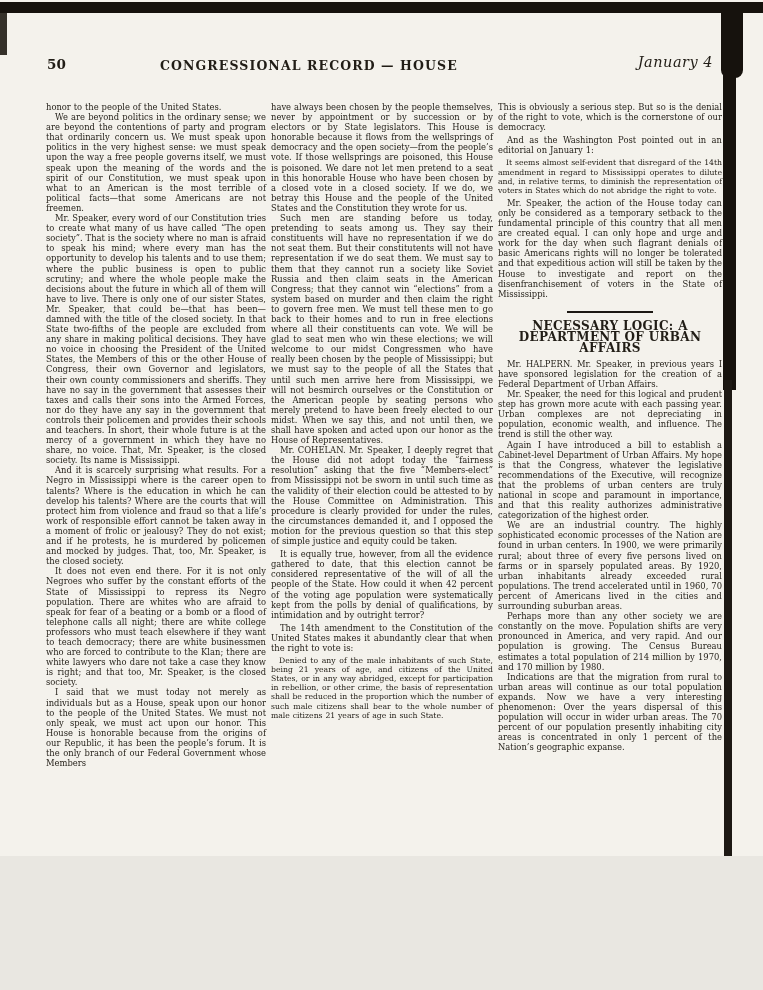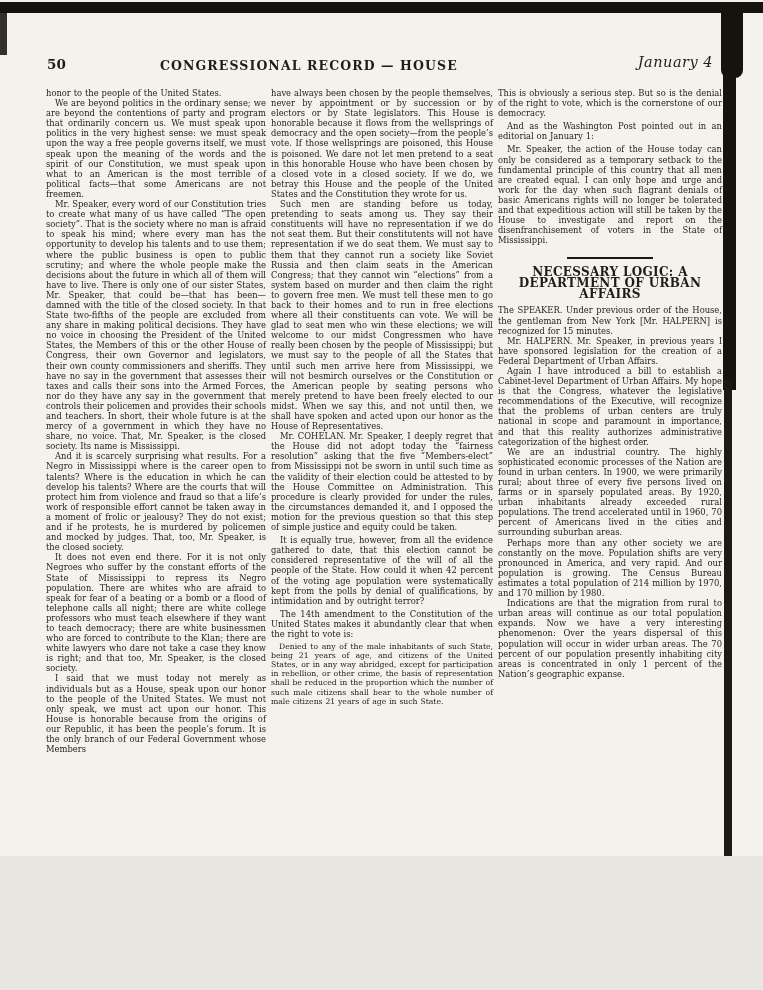--- a/index.html
+++ b/index.html
@@ -13,21 +13,21 @@
   .leftnotch{position:absolute;left:0;top:13px;width:7px;height:42px;background:#35312a;}
   .band-a{position:absolute;left:721px;top:8px;width:22px;height:70px;background:#16120d;border-bottom-left-radius:8px;border-bottom-right-radius:8px;}
   .band-b{position:absolute;left:723px;top:60px;width:13px;height:330px;background:#16120d;}
   .band-c{position:absolute;left:724px;top:380px;width:8px;height:610px;background:#1d1914;}
 
   .pgnum{position:absolute;left:47px;top:56px;font-size:13.5px;font-weight:bold;}
   .htitle{position:absolute;left:160px;top:58px;width:440px;text-align:left;
           font-size:12.5px;font-weight:bold;letter-spacing:1.1px;white-space:nowrap;}
   .hdate{position:absolute;right:50px;top:54px;font-size:14.5px;font-style:italic;letter-spacing:.5px;}
 
-  .col{position:absolute;top:88px;text-align:justify;
+  .col{position:absolute;top:102px;text-align:justify;
        font-size:8.4px;line-height:10.1px;letter-spacing:0;word-spacing:.2px;}
   .col-1{left:46px;width:220px;}
   .col-2{left:271px;width:222px;}
   .col-3{left:498px;width:224px;}
   .col p{margin:0;text-indent:9px;}
   .col p.cont{text-indent:0;}
   .col p.gap{margin-top:3px;}
   .col p.small{font-size:7.7px;line-height:9.1px;text-indent:8px;word-spacing:.4px;}
   .col p.heading{text-align:center;text-indent:0;font-weight:bold;font-size:12px;
                  letter-spacing:.3px;margin:8px 10px 5px;line-height:11px;}
@@ -59,23 +59,24 @@
       <p class=" cont">have always been chosen by the people themselves, never by appointment or by succession or by electors or by State legislators.  This House is honorable because it flows from the wellsprings of democracy and the open society—from the people’s vote.  If those wellsprings are poisoned, this House is poisoned.  We dare not let men pretend to a seat in this honorable House who have been chosen by a closed vote in a closed society.  If we do, we betray this House and the people of the United States and the Constitution they wrote for us.</p>
       <p class="">Such men are standing before us today, pretending to seats among us.  They say their constituents will have no representation if we do not seat them.  But their constitutents will not have representation if we do seat them.  We must say to them that they cannot run a society like Soviet Russia and then claim seats in the American Congress; that they cannot win “elections” from a system based on murder and then claim the right to govern free men.  We must tell these men to go back to their homes and to run in free elections where all their constituents can vote.  We will be glad to seat men who win these elections; we will welcome to our midst Congressmen who have really been chosen by the people of Mississippi; but we must say to the people of all the States that until such men arrive here from Mississippi, we will not besmirch ourselves or the Constitution or the American people by seating persons who merely pretend to have been freely elected to our midst.  When we say this, and not until then, we shall have spoken and acted upon our honor as the House of Representatives.</p>
       <p class="">Mr. COHELAN.  Mr. Speaker, I deeply regret that the House did not adopt today the “fairness resolution” asking that the five “Members-elect” from Mississippi not be sworn in until such time as the validity of their election could be attested to by the House Committee on Administration.  This procedure is clearly provided for under the rules, the circumstances demanded it, and I opposed the motion for the previous question so that this step of simple justice and equity could be taken.</p>
       <p class=" gap">It is equally true, however, from all the evidence gathered to date, that this election cannot be considered representative of the will of all the people of the State.  How could it when 42 percent of the voting age population were systematically kept from the polls by denial of qualifications, by intimidation and by outright terror?</p>
       <p class=" gap">The 14th amendment to the Constitution of the United States makes it abundantly clear that when the right to vote is:</p>
       <p class="small gap">Denied to any of the male inhabitants of such State, being 21 years of age, and citizens of the United States, or in any way abridged, except for participation in rebellion, or other crime, the basis of representation shall be reduced in the proportion which the number of such male citizens shall bear to the whole number of male citizens 21 years of age in such State.</p>
     </div>
   <div class="col col-3">
       <p class=" cont">This is obviously a serious step.  But so is the denial of the right to vote, which is the cornerstone of our democracy.</p>
       <p class=" gap">And as the Washington Post pointed out in an editorial on January 1:</p>
+      <p class="small gap">It seems almost self-evident that disregard of the 14th amendment in regard to Mississippi operates to dilute and, in relative terms, to diminish the representation of voters in States which do not abridge the right to vote.</p>
       <p class=" gap">Mr. Speaker, the action of the House today can only be considered as a temporary setback to the fundamental principle of this country that all men are created equal.  I can only hope and urge and work for the day when such flagrant denials of basic Americans rights will no longer be tolerated and that expeditious action will still be taken by the House to investigate and report on the disenfranchisement of voters in the State of Mississippi.</p>
       <div class="rule"></div>
       <p class="heading">NECESSARY LOGIC: A DEPARTMENT OF URBAN AFFAIRS</p>
-      <p class=" cont">The SPEAKER.  Under previous order of the House, the gentleman from New York [Mr. HALPERN] is recognized for 15 minutes.</p>
       <p class="">Mr. HALPERN.  Mr. Speaker, in previous years I have sponsored legislation for the creation of a Federal Department of Urban Affairs.</p>
+      <p class="">Mr. Speaker, the need for this logical and prudent step has grown more acute with each passing year.  Urban complexes are not depreciating in population, economic wealth, and influence.  The trend is still the other way.</p>
       <p class="">Again I have introduced a bill to establish a Cabinet-level Department of Urban Affairs.  My hope is that the Congress, whatever the legislative recommendations of the Executive, will recognize that the problems of urban centers are truly national in scope and paramount in importance, and that this reality authorizes administrative categorization of the highest order.</p>
       <p class="">We are an industrial country.  The highly sophisticated economic processes of the Nation are found in urban centers.  In 1900, we were primarily rural; about three of every five persons lived on farms or in sparsely populated areas.  By 1920, urban inhabitants already exceeded rural populations.  The trend accelerated until in 1960, 70 percent of Americans lived in the cities and surrounding suburban areas.</p>
       <p class="">Perhaps more than any other society we are constantly on the move.  Population shifts are very pronounced in America, and very rapid.  And our population is growing.  The Census Bureau estimates a total population of 214 million by 1970, and 170 million by 1980.</p>
       <p class="">Indications are that the migration from rural to urban areas will continue as our total population expands.  Now we have a very interesting phenomenon: Over the years dispersal of this population will occur in wider urban areas.  The 70 percent of our population presently inhabiting city areas is concentrated in only 1 percent of the Nation’s geographic expanse.</p>
     </div>
 </div>
 
 </body></html>

